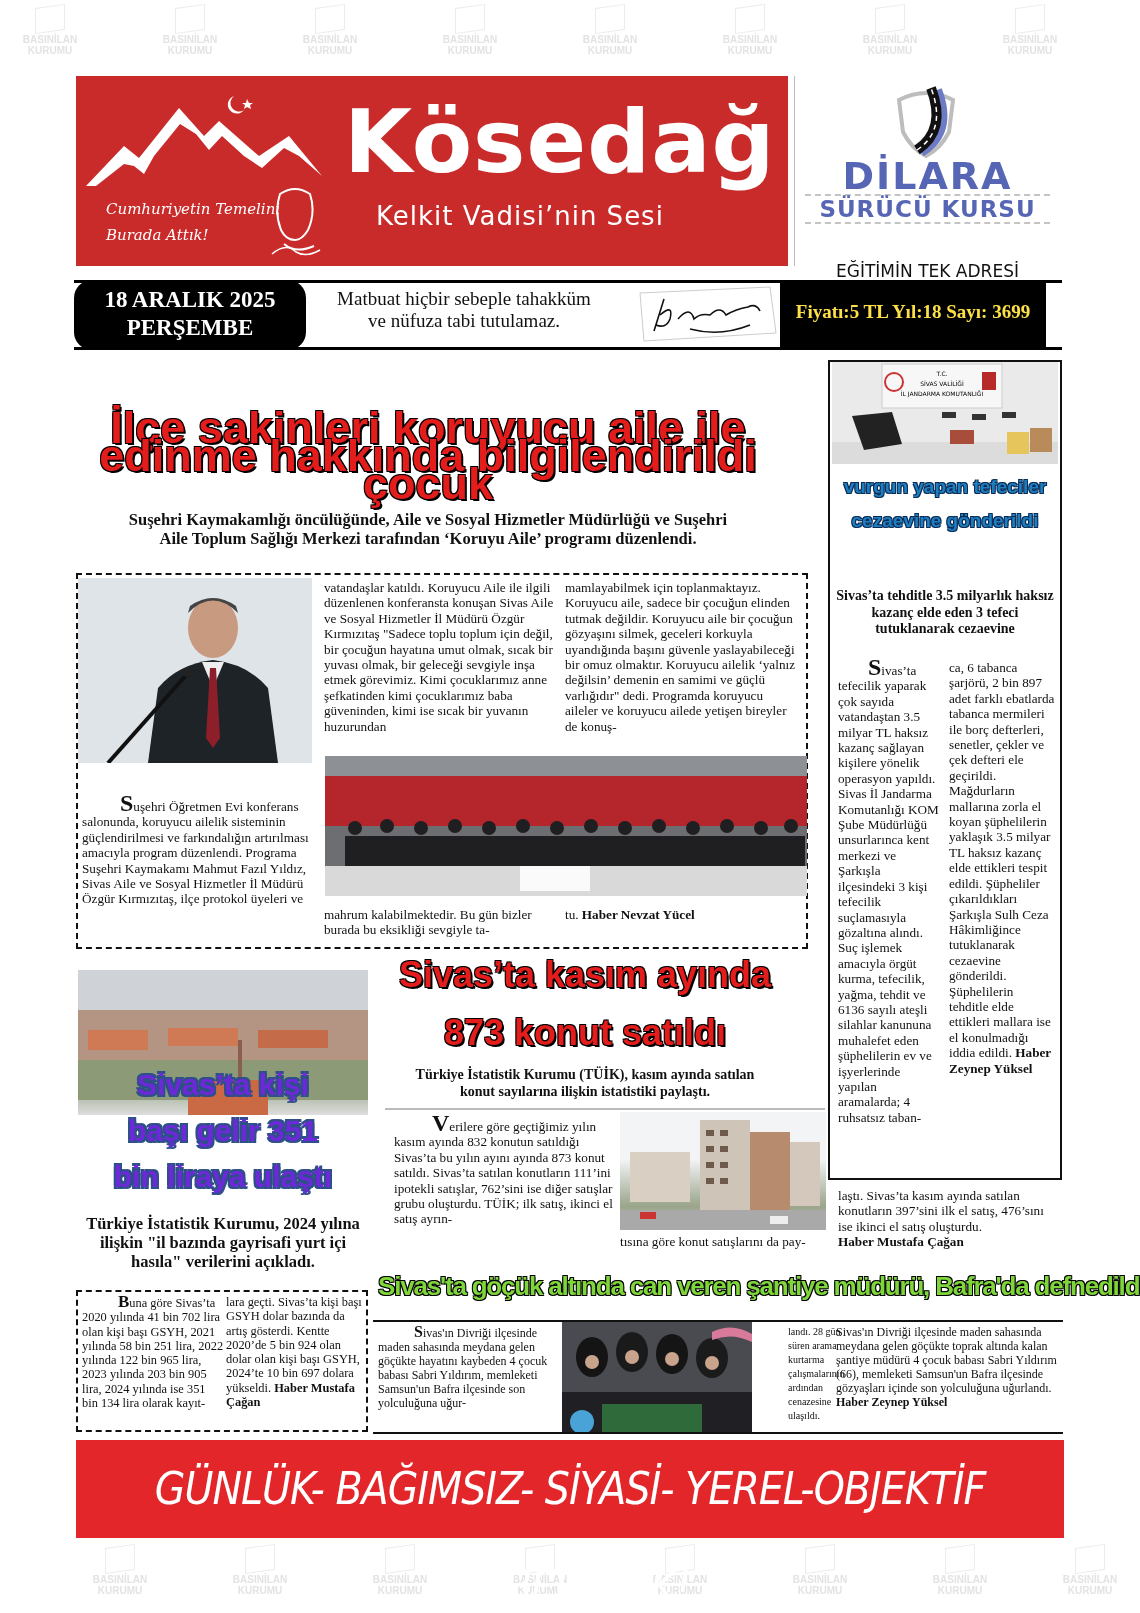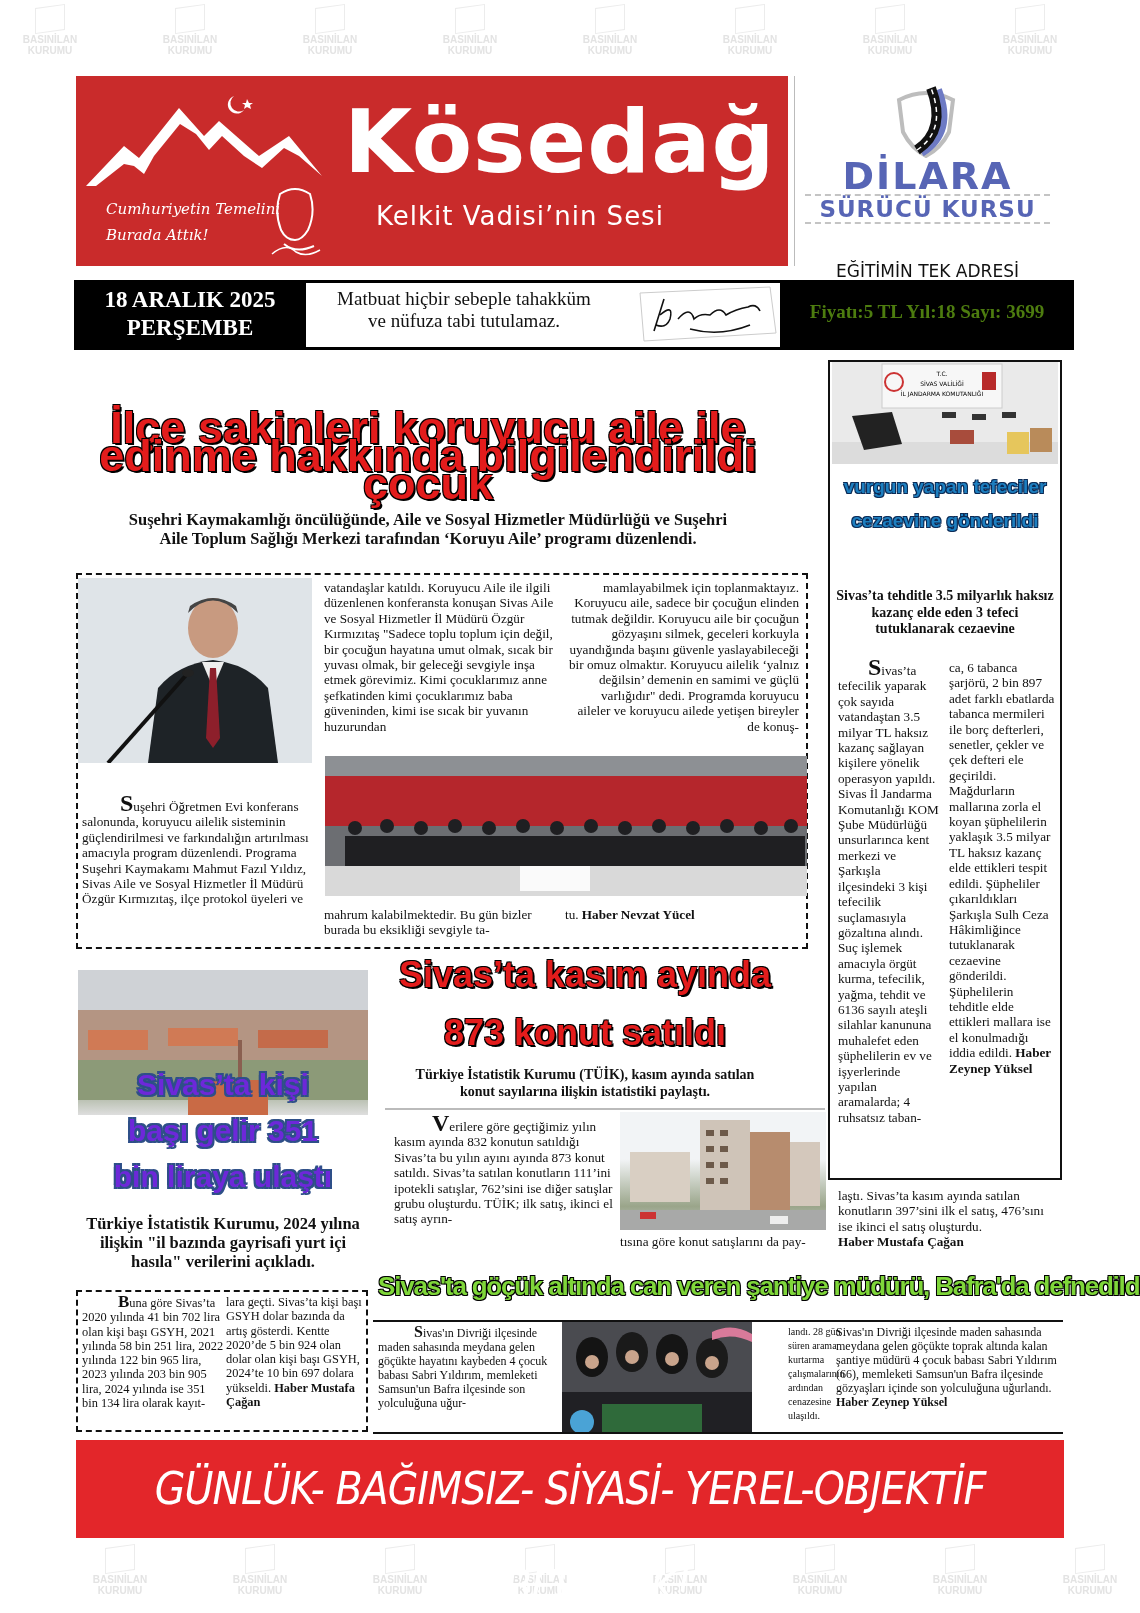--- a/index.html
+++ b/index.html
@@ -27,24 +27,24 @@
   .ad .name { position: absolute; left: 0; right: 0; top: 78px; font-family: "DejaVu Sans", sans-serif; font-weight: bold;
               font-size: 38px; color: #5765b5; letter-spacing: 2px; }
   .ad .sub { position: absolute; left: 0; right: 0; top: 118px; font-family: "DejaVu Sans", sans-serif; font-weight: bold;
              font-size: 23px; color: #5765b5; letter-spacing: 1px; border-top: 2px dashed #c4c4c4; border-bottom: 2px dashed #c4c4c4; margin: 0 10px; }
   .ad .slogan { position: absolute; left: 0; right: 0; top: 158px; font-family: "DejaVu Sans", sans-serif; 
                 font-size: 17px; color: #111; margin-top: 27px; }
 
   
   .infobar { position: absolute; left: 74px; top: 280px; width: 988px; height: 70px; border-top: 3px solid #000; border-bottom: 3px solid #000; z-index: 1; }
   .infobar .date { position: absolute; left: 0; top: -3px; width: 232px; height: 70px; background: #000; color: #fff;
-                   text-align: center; font-weight: bold; font-size: 23px; line-height: 28px; padding-top: 6px; }
+                   text-align: center; font-weight: bold; font-size: 23px; line-height: 28px; padding-top: 6px; border-radius: 18px; }
   .infobar .quote { position: absolute; left: 240px; top: 5px; width: 300px; text-align: center; font-size: 19px; line-height: 22px; }
   .infobar .sig { position: absolute; left: 556px; top: 2px; width: 150px; height: 58px; }
-  .infobar .price { position: absolute; left: 706px; top: -3px; width: 294px; height: 70px; background: #000; color: #4d7c0f;
+  .infobar .price { position: absolute; left: 706px; top: -3px; width: 266px; height: 70px; background: #000; color: #fde047;
                     font-weight: bold; font-size: 19px; line-height: 64px; text-align: center; }
 
   
   .h-red { position: absolute; font-family: "Liberation Sans", sans-serif; font-weight: bold; color: #e31c1c;
            text-shadow: 2px 2px 0 #000, -1px -1px 0 #000, 1px -1px 0 #000, -1px 1px 0 #000; text-align: center; z-index: 2; }
   .deck { position: absolute; font-weight: bold; text-align: center; z-index: 2; }
   .body { position: absolute; font-size: 13.2px; line-height: 15.4px; z-index: 2; }
   .body p { margin: 0; }
   .drop { font-weight: bold; font-size: 24px; }
   .byline { font-weight: bold; }
@@ -151,21 +151,21 @@
     <path d="M124 84 L135 110 L146 84 Z" fill="#eee"></path>
     <path d="M132 90 L138 90 L142 160 L135 170 L128 160 Z" fill="#8d1f2b"></path>
     <line x1="30" y1="185" x2="110" y2="95" stroke="#111" stroke-width="4"></line>
     <ellipse cx="110" cy="95" rx="6" ry="4" fill="#222"></ellipse>
   </svg>
 </div>
 
 <div class="body" style="left:324px;top:580px;width:230px;">
     <p>vatandaşlar katıldı. Koruyucu Aile ile ilgili düzenlenen konferansta konuşan Sivas Aile ve Sosyal Hizmetler İl Müdürü Özgür Kırmızıtaş "Sadece toplu toplum için değil, bir çocuğun hayatına umut olmak, sıcak bir yuvası olmak, bir geleceği sevgiyle inşa etmek görevimiz. Kimi çocuklarımız anne şefkatinden kimi çocuklarımız baba güveninden, kimi ise sıcak bir yuvanın huzurundan</p>
   </div>
-<div class="body" style="left:565px;top:580px;width:234px;text-align:right;">
+<div class="body" style="left:565px;top:580px;width:234px;">
     <p>mamlayabilmek için toplanmaktayız. Koruyucu aile, sadece bir çocuğun elinden tutmak değildir. Koruyucu aile bir çocuğun gözyaşını silmek, geceleri korkuyla uyandığında başını güvenle yaslayabileceği bir omuz olmaktır. Koruyucu ailelik ‘yalnız değilsin’ demenin en samimi ve güçlü varlığıdır" dedi. Programda koruyucu aileler ve koruyucu ailede yetişen bireyler de konuş-</p>
   </div>
 
 <div class="photo" style="left:325px;top:756px;width:482px;height:140px;background:#9aa0a8;">
   <svg viewBox="0 0 482 140" width="482" height="140">
     <rect width="482" height="60" fill="#8d9094"></rect>
     <rect y="20" width="482" height="50" fill="#b5262c"></rect>
     <rect y="70" width="482" height="40" fill="#6c6e72"></rect>
     <rect y="110" width="482" height="30" fill="#d9d9d9"></rect>
     <g fill="#1f1f22">

